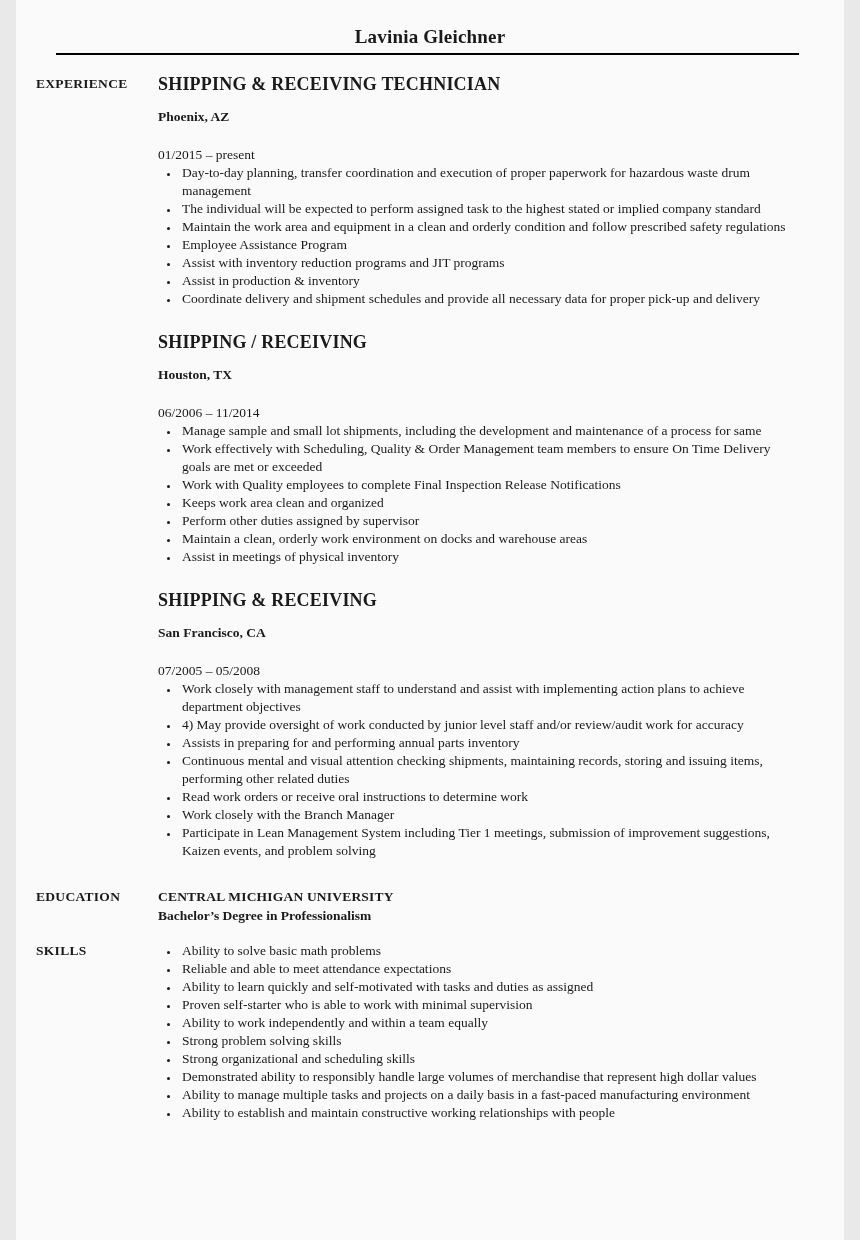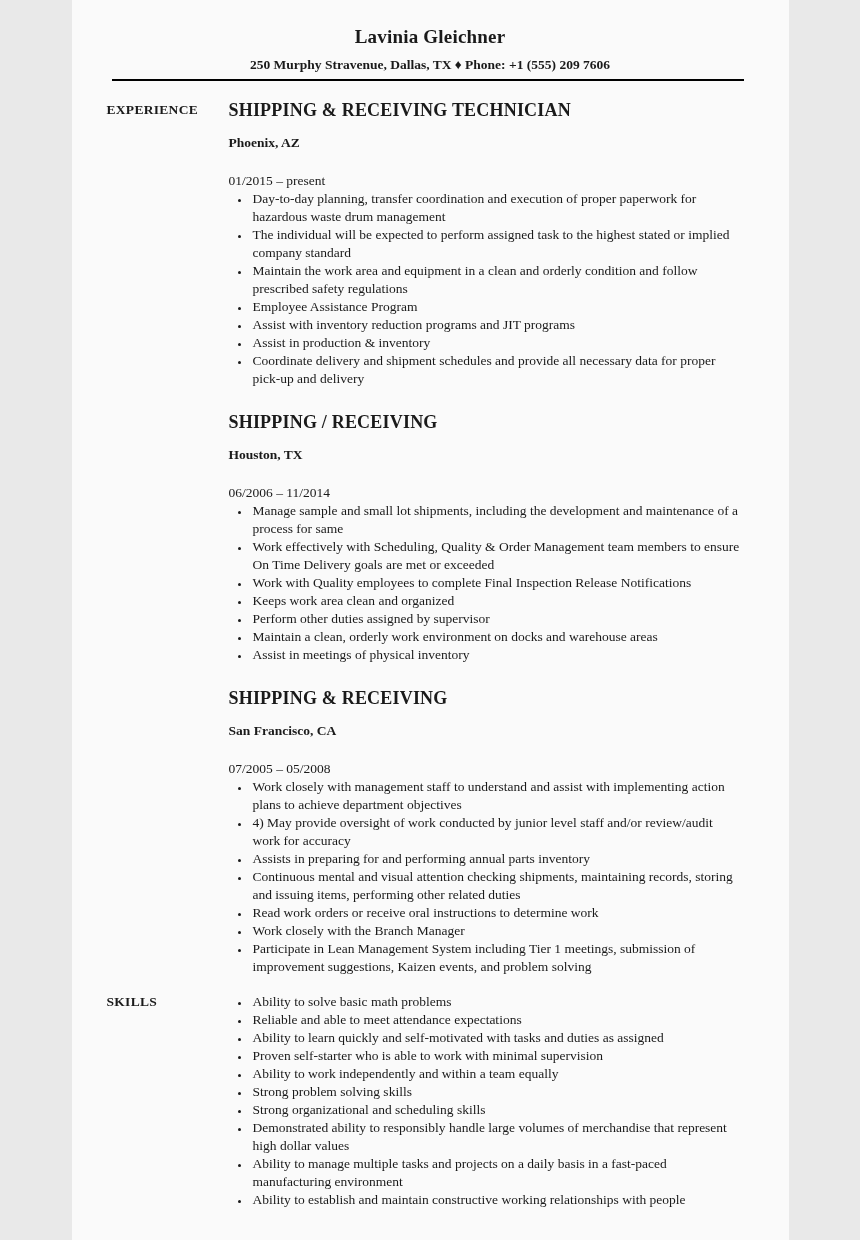--- a/index.html
+++ b/index.html
@@ -1,19 +1,19 @@
 <!DOCTYPE html>
 <html><head>
 <meta charset="utf-8">
 <style>
   * { margin: 0; padding: 0; box-sizing: border-box; }
   html, body { background: #e9e9e9; }
   .page {
     position: relative;
-    width: 717px;
+    width: 828px;
     height: 1240px;
     margin: 0 auto;
     background: #fafafa;
     color: #1a1a1a;
     font-family: "Liberation Serif", "DejaVu Serif", serif;
     font-size: 13.5px;
     line-height: 18px;
     overflow: hidden;
   }
   
@@ -32,21 +32,21 @@
   .rule {
     border: none;
     border-top: 2px solid #000;
     margin: 5px 45px 0 40px;
   }
   
   .main { margin-top: 20px; }
   .section {
     display: grid;
     grid-template-columns: 122px 1fr;
-    padding: 0 48px 0 35px;
+    padding: 0 48px 0 20px;
   }
   .side-label {
     font-weight: bold;
     letter-spacing: 0.3px;
     white-space: nowrap;
   }
   .section-education { margin-top: 28px; }
   .section-skills   { margin-top: 17px; }
   
   .job + .job { margin-top: 25px; }
@@ -69,21 +69,20 @@
   .edu-school { font-weight: bold; letter-spacing: 0.2px; }
   .edu-degree { font-weight: bold; margin-top: 1px; }
 </style>
 </head>
 <body>
 
 <div class="page">
 
   <header class="header">
     <h1 class="name">Lavinia Gleichner</h1>
-    <p class="contact">250 Murphy Stravenue, Dallas, TX ♦ Phone: +1 (555) 209 7606</p>
     <hr class="rule">
   </header>
 
   <main class="main">
 
     <section class="section section-experience">
       <div class="side-label">EXPERIENCE</div>
       <div class="content">
 
         <article class="job">
@@ -127,40 +126,40 @@
             <li>Continuous mental and visual attention checking shipments, maintaining records, storing and issuing items, performing other related duties</li>
             <li>Read work orders or receive oral instructions to determine work</li>
             <li>Work closely with the Branch Manager</li>
             <li>Participate in Lean Management System including Tier 1 meetings, submission of improvement suggestions, Kaizen events, and problem solving</li>
           </ul>
         </article>
 
       </div>
     </section>
 
+    <section class="section section-education">
+      <div class="side-label">EDUCATION</div>
+      <div class="content">
+        <div class="edu-school">CENTRAL MICHIGAN UNIVERSITY</div>
+        <div class="edu-degree">Bachelor’s Degree in Professionalism</div>
+      </div>
+    </section>
+
     <section class="section section-skills">
       <div class="side-label">SKILLS</div>
       <div class="content">
         <ul class="bullets">
           <li>Ability to solve basic math problems</li>
           <li>Reliable and able to meet attendance expectations</li>
           <li>Ability to learn quickly and self-motivated with tasks and duties as assigned</li>
           <li>Proven self-starter who is able to work with minimal supervision</li>
           <li>Ability to work independently and within a team equally</li>
           <li>Strong problem solving skills</li>
           <li>Strong organizational and scheduling skills</li>
           <li>Demonstrated ability to responsibly handle large volumes of merchandise that represent high dollar values</li>
           <li>Ability to manage multiple tasks and projects on a daily basis in a fast-paced manufacturing environment</li>
           <li>Ability to establish and maintain constructive working relationships with people</li>
         </ul>
       </div>
     </section>
 
-    <section class="section section-education">
-      <div class="side-label">EDUCATION</div>
-      <div class="content">
-        <div class="edu-school">CENTRAL MICHIGAN UNIVERSITY</div>
-        <div class="edu-degree">Bachelor’s Degree in Professionalism</div>
-      </div>
-    </section>
-
   </main>
 </div>
 
 </body></html>

